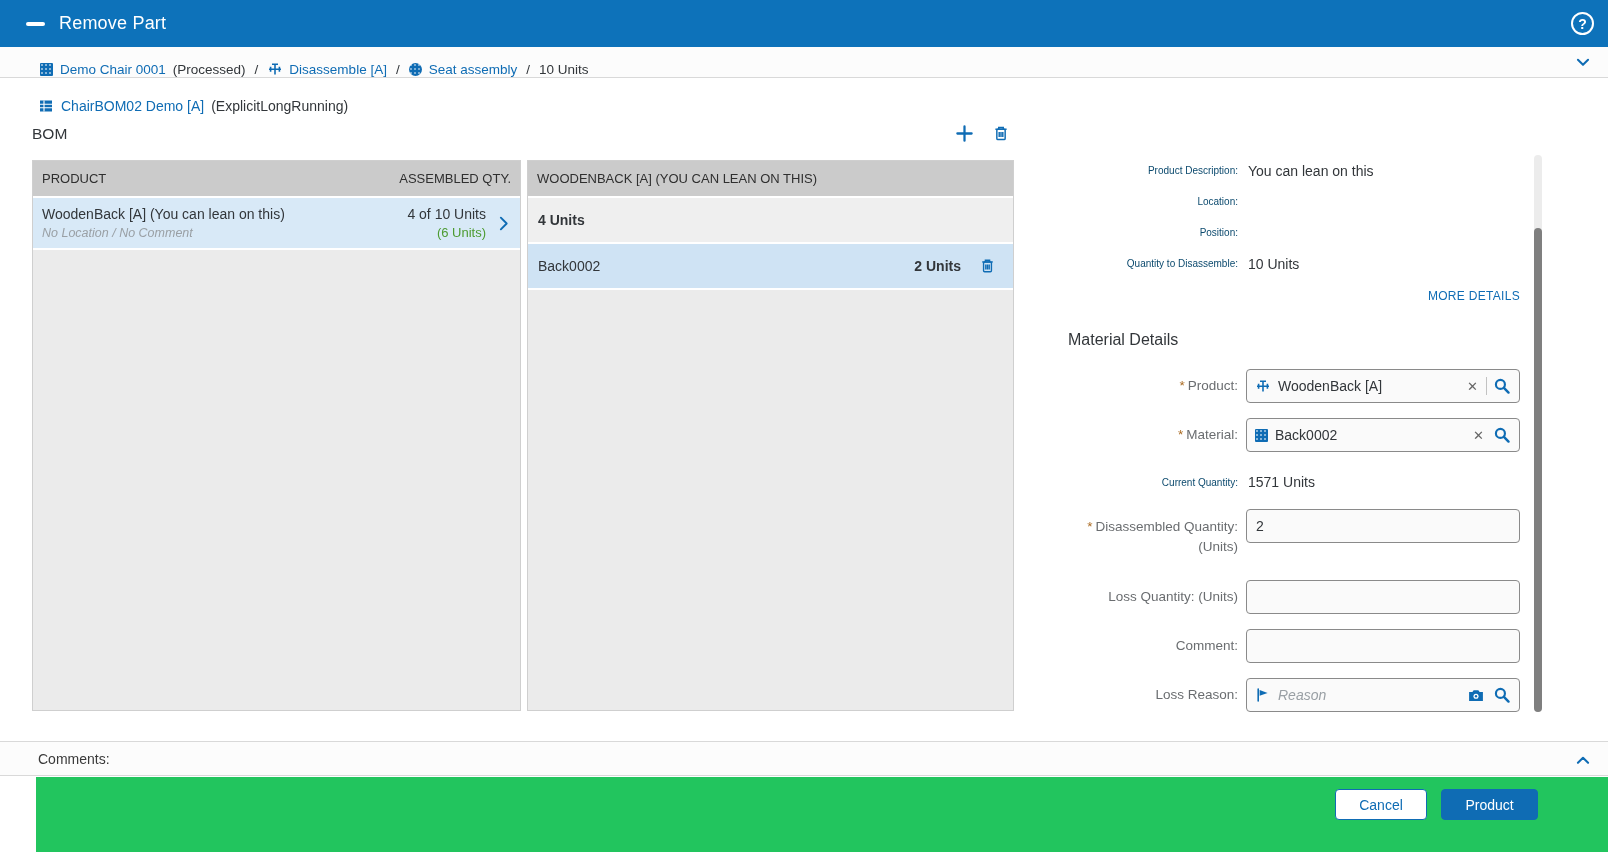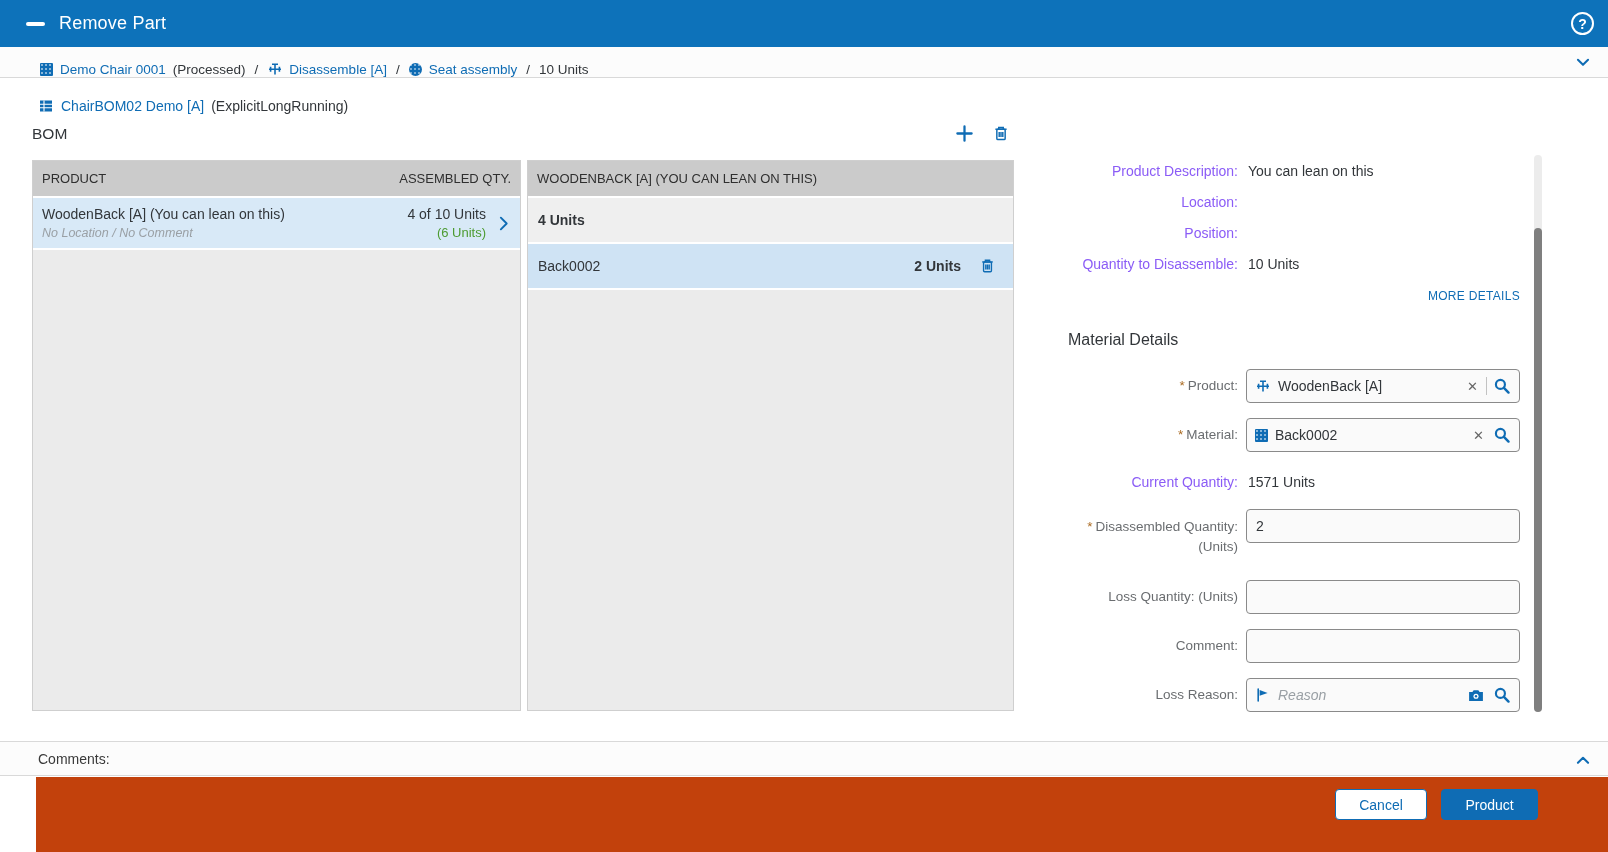--- a/index.html
+++ b/index.html
@@ -55,21 +55,21 @@
   .rrow.sel { background:#cfe3f4; }
   .rrow-name { flex:1; font-size:14px; }
   .rrow-qty { font-size:14px; font-weight:700; }
   .rrow-trash { width:52px; display:flex; justify-content:center; }
   .rrow-spacer { width:52px; }
   .tfill { flex:1; background:#ebebeb; }
 
   
   .details { position:absolute; left:1062px; top:155px; width:458px; }
   .info-row { display:flex; align-items:center; height:31px; }
-  .info-label { width:176px; text-align:right; color:#8b5cf6; font-size:14px; flex:none; }
+  .info-label { width:176px; text-align:right; color:#0c4a6e; font-size:10px; flex:none; }
   .info-value { margin-left:10px; font-size:14px; color:#32363a; }
   .more-row { text-align:right; margin-top:7px; }
   .more-link { color:#0f6cb4; font-size:12px; letter-spacing:.3px; cursor:pointer; }
   .sect-title { font-size:16px; color:#32363a; margin:27px 0 20px 6px; }
   .form-row { display:flex; align-items:center; margin-bottom:15px; }
   .form-row.top { align-items:flex-start; }
   .form-label { width:176px; text-align:right; color:#6a6d70; font-size:13.5px; flex:none; line-height:1.45; }
   .req { color:#aa6a21; margin-right:3px; }
   .fbox { margin-left:8px; width:274px; height:34px; border:1px solid #8a8a8a; border-radius:4px; background:#fafafa; display:flex; align-items:center; padding:0 8px; }
   .fbox .val { flex:1; font-size:14px; color:#32363a; margin-left:7px; }
@@ -83,21 +83,21 @@
 
   
   .scroll-track { position:absolute; left:1534px; top:155px; width:8px; height:557px; background:#ececec; border-radius:4px; }
   .scroll-thumb { position:absolute; left:0; top:73px; width:8px; height:484px; background:#7f7f7f; border-radius:4px; cursor:grab; }
 
   
   .comments-bar { position:absolute; top:741px; left:0; right:0; height:35px; background:#fcfcfc; border-top:1px solid #d9d9d9; border-bottom:1px solid #d9d9d9; display:flex; align-items:center; padding-left:38px; font-size:14px; color:#3a3a3a; }
   .comments-chevron { position:absolute; right:16px; top:9px; cursor:pointer; }
 
   
-  .footer { position:absolute; top:777px; left:0; right:0; bottom:0; background:#c2410c;margin-left:36px; }
+  .footer { position:absolute; top:777px; left:0; right:0; bottom:0; background:#22c55e;margin-left:36px; }
   .btns { position:absolute; right:70px; top:12px; display:flex; gap:14px; }
   .btn { height:31px; border-radius:4px; font-size:14px; font-family:"Liberation Sans", sans-serif; cursor:pointer; }
   .btn.cancel { width:92px; background:#fff; border:1px solid #0f6cb4; color:#0f6cb4; }
   .btn.remove { width:97px; background:#0f6cb4; border:1px solid #0f6cb4; color:#fff; }
 </style>
 </head>
 <body>
 
 <div class="app">
 

